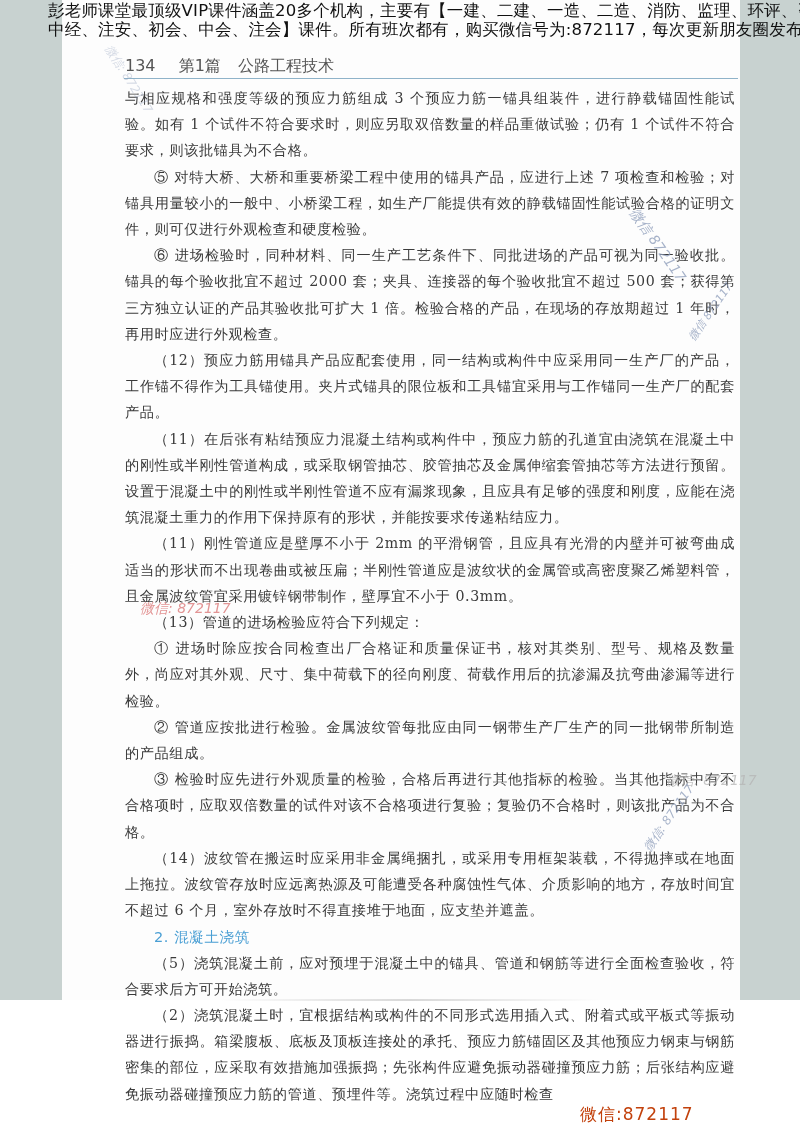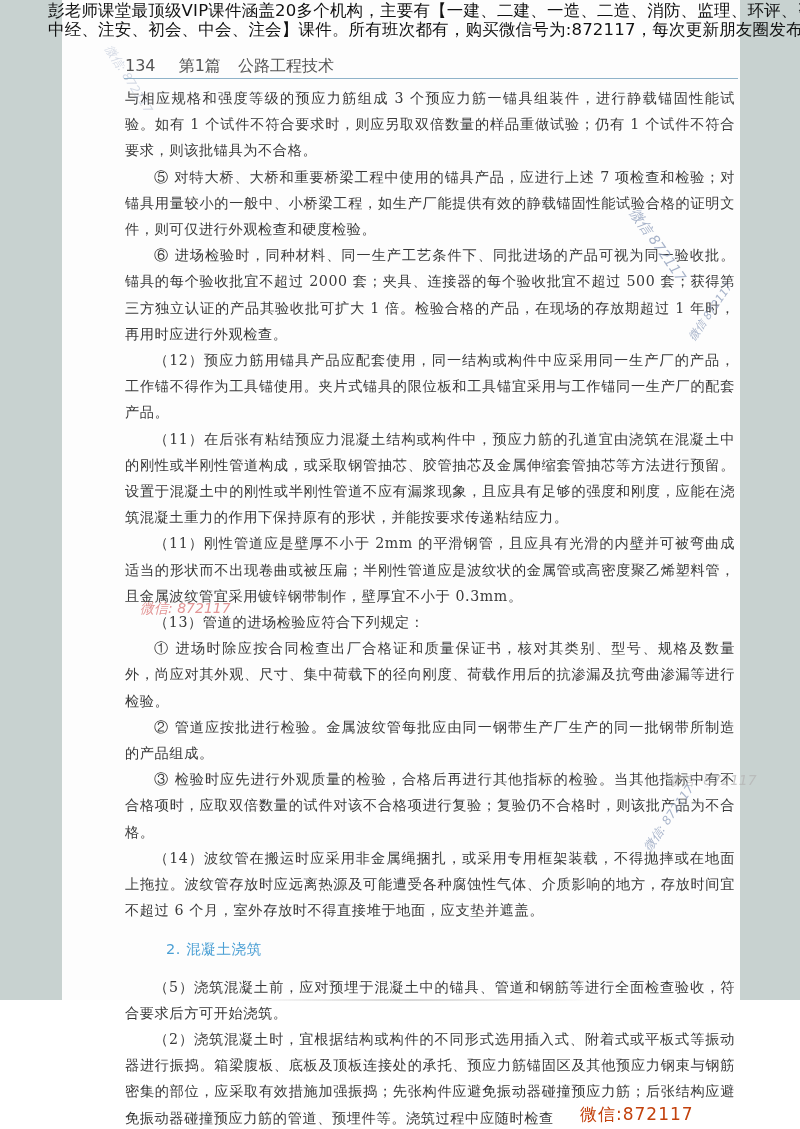--- a/index.html
+++ b/index.html
@@ -39,21 +39,21 @@
     background:#8fb3c9;
   }
   .body-text {
     position:absolute; left:125px; top:85px; width:610px;
     font-size:14.2px; line-height:26.2px; color:#3a3a3a;
     letter-spacing:0.6px;
   }
   .body-text p { margin:0; text-align:justify; text-align-last:left; }
   .body-text p.indent { text-indent:29px; }
   .body-text h3 {
-    margin:12px; font-weight:normal; color:#4a9fd4;
+    margin:0; font-weight:normal; color:#4a9fd4;
     font-family:"DejaVu Sans","Liberation Sans",sans-serif;
     font-size:14.5px; text-indent:29px; line-height:26px;
   }
   .wm {
     position:absolute; color:#8a9ab8; font-style:italic;
     font-family:"DejaVu Sans","Liberation Sans",sans-serif;
     white-space:nowrap; z-index:6; pointer-events:none; opacity:0.75;
   }
   .wm.red { color:#e08a8a; opacity:0.9; }
   .wm.gray { color:#b5b5b5; font-style:italic; }

